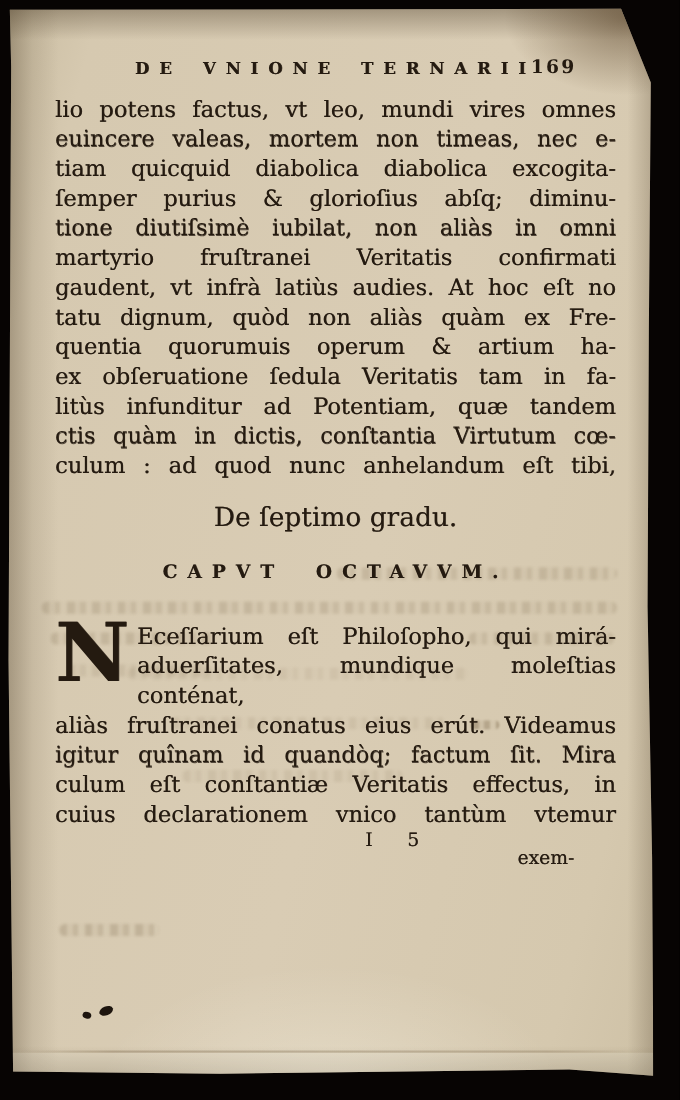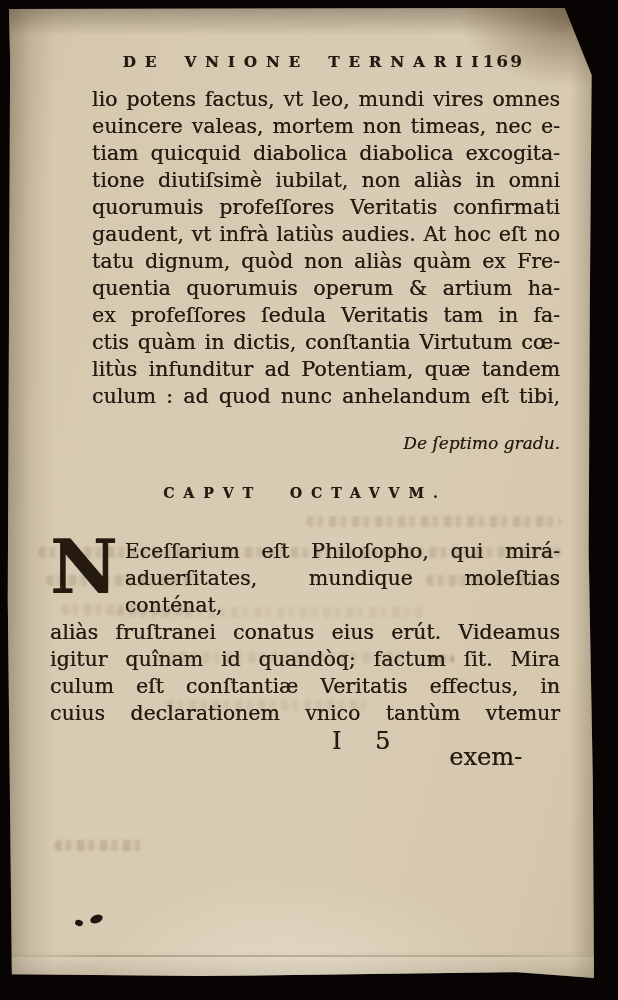--- a/index.html
+++ b/index.html
@@ -46,43 +46,43 @@
   }
   
   .bodytext { font-size: 20.5px; line-height: 27px; }
   .tl {
     display: block;
     text-align: justify; text-align-last: justify;
     text-shadow: 0.35px 0.25px 0 rgba(36,26,16,0.75);
     white-space: normal;
   }
   .tl--end { text-align-last: left; }
-  .para1 { margin-top: 12px; margin-left: 42px; }
+  .para1 { margin-top: 12px; }
   .section-label {
-    text-align: right; font-style: italic;
-    font-size: 17px; margin-top: 21px; line-height: 24px;
+    text-align: center; 
+    font-size: 24px; margin-top: 21px; line-height: 24px;
     text-shadow: 0.3px 0.2px 0 rgba(36,26,16,0.6);
   }
   .chapter-heading {
-    text-align: center; font-size: 14px; font-weight: bold;
+    text-align: center; font-size: 17px; font-weight: bold;
     letter-spacing: 9px; word-spacing: 14px;
     margin-top: 26px; line-height: 24px;
     text-shadow: 0.3px 0.2px 0 rgba(36,26,16,0.6);
     white-space: nowrap;
   }
   .para2 { margin-top: 33px; }
   .dropcap {
     float: left;
     font-size: 74px; line-height: 54px; height: 54px;
     font-weight: bold;
     margin: 2px 7px 0 0;
     text-shadow: 0.6px 0.4px 0 rgba(36,26,16,0.8);
   }
   
-  .sig-row { position: relative; height: 27px; font-size: 24px; }
+  .sig-row { position: relative; height: 27px; font-size: 17px; }
   .signature {
     position: absolute; left: 282px; top: 0;
     letter-spacing: 13px;
     text-shadow: 0.35px 0.25px 0 rgba(36,26,16,0.75);
   }
   .catchword {
     position: absolute; right: 38px; top: 16px;
     text-shadow: 0.35px 0.25px 0 rgba(36,26,16,0.75);
   }
   
@@ -131,28 +131,29 @@
 
       <div class="header">
         <span class="running-title">DE VNIONE TERNARII</span>
         <span class="page-number">169</span>
       </div>
 
       <div class="bodytext para1">
           <span class="tl">lio potens factus, vt leo, mundi vires omnes</span>
           <span class="tl">euincere valeas, mortem non timeas, nec e-</span>
           <span class="tl">tiam quicquid diabolica diabolica excogita-</span>
+          <span class="tl">ſemper purius &amp; glorioſius abſq; diminu-</span>
           <span class="tl">tione diutiſsimè iubilat, non aliàs in omni</span>
-          <span class="tl">quorumuis profeſſores Veritatis confirmati</span>
+          <span class="tl">martyrio fruſtranei Veritatis confirmati</span>
           <span class="tl">gaudent, vt infrà latiùs audies. At hoc eſt no</span>
           <span class="tl">tatu dignum, quòd non aliàs quàm ex Fre-</span>
           <span class="tl">quentia quorumuis operum &amp; artium ha-</span>
-          <span class="tl">ex profeſſores ſedula Veritatis tam in fa-</span>
+          <span class="tl">ex obſeruatione ſedula Veritatis tam in fa-</span>
+          <span class="tl">litùs infunditur ad Potentiam, quæ tandem</span>
           <span class="tl">ctis quàm in dictis, conſtantia Virtutum cœ-</span>
-          <span class="tl">litùs infunditur ad Potentiam, quæ tandem</span>
           <span class="tl">culum : ad quod nunc anhelandum eſt tibi,</span>
         </div>
 
       <div class="section-label">De ſeptimo gradu.</div>
 
       <div class="chapter-heading">CAPVT OCTAVVM.</div>
 
       <div class="bodytext para2">
         <span class="dropcap">N</span>
         <div>

